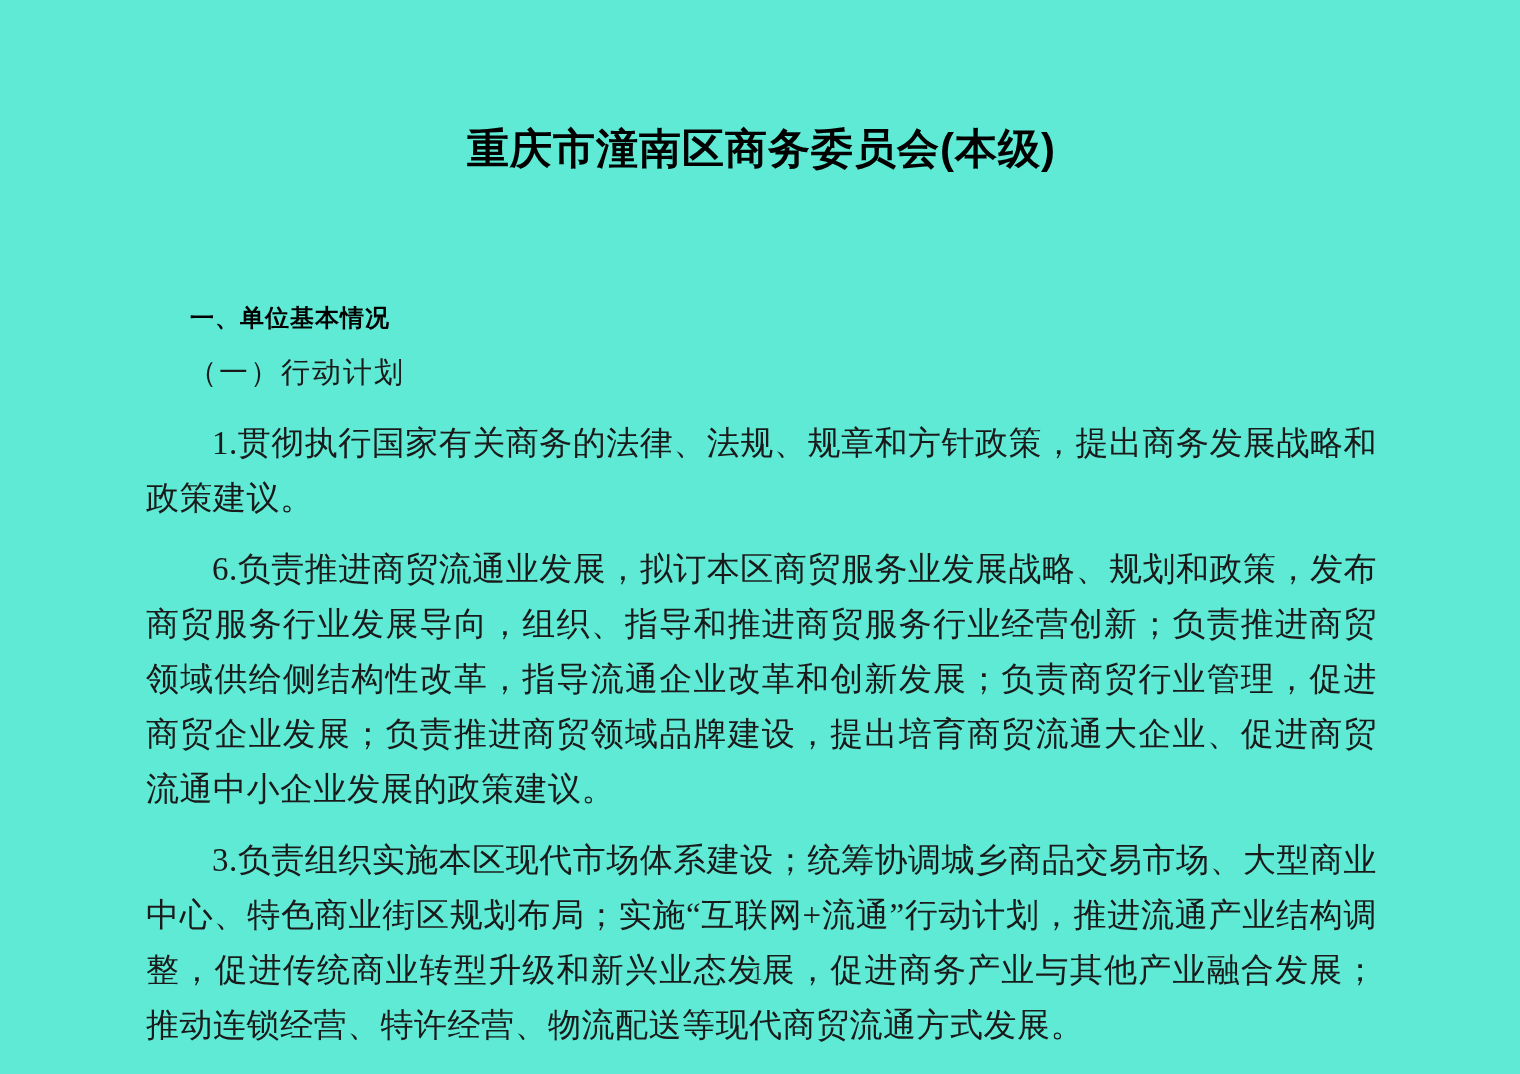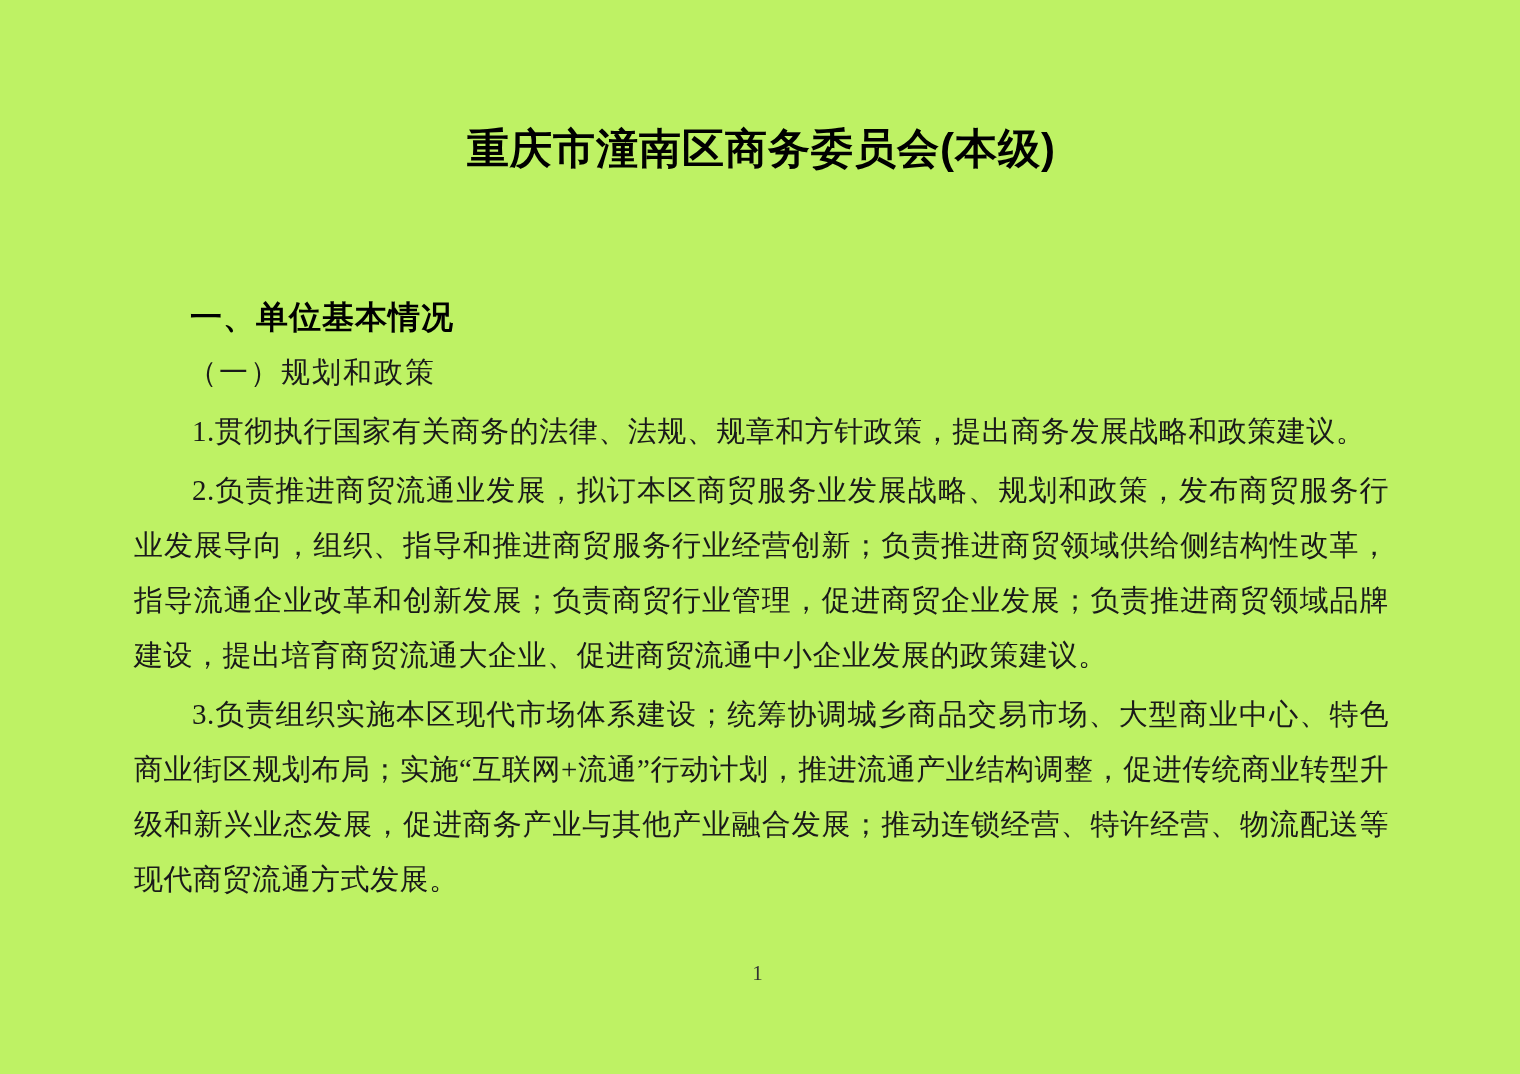--- a/index.html
+++ b/index.html
@@ -11,21 +11,21 @@
     width: 1520px;
     height: 1074px;
     position: relative;
     overflow: hidden;
     font-family: "Liberation Serif", "DejaVu Serif", serif;
     color: #111111;
   }
   .page {
     position: absolute;
     inset: 0;
-    background: #bef264;
+    background: #5eead4;
   }
   .doc-title {
     position: absolute;
     top: 122px;
     left: 130px;
     width: 1263px;
     margin: 0;
     text-align: center;
     font-family: "Liberation Sans", "DejaVu Sans", sans-serif;
     font-weight: bold;
@@ -42,39 +42,39 @@
     position: absolute;
     top: 290px;
     left: 130px;
     width: 1263px;
   }
   .section-heading {
     margin: 0;
     padding-left: 60px;
     font-family: "Liberation Sans", "DejaVu Sans", sans-serif;
     font-weight: bold;
-    font-size: 32px;
+    font-size: 24px;
     line-height: 55px;
     color: #000000;
     letter-spacing: 1px;
   }
   .subsection-heading {
     margin: 0;
     padding-left: 58px;
     font-weight: normal;
     font-size: 29px;
     line-height: 55px;
     color: #1a1a1a;
     letter-spacing: 2px;
   }
   .content p {
-    margin: 4px;
+    margin: 16px;
     text-indent: 2em;
     text-align: justify;
-    font-size: 29px;
+    font-size: 33px;
     line-height: 55px;
     color: #1a1a1a;
     letter-spacing: 0.5px;
   }
   .page-number {
     position: absolute;
     top: 958px;
     left: 130px;
     width: 1255px;
     text-align: center;
@@ -87,21 +87,21 @@
 <body>
 
 <div class="page">
 
   <h1 class="doc-title">
     <span class="title-line">重庆市潼南区商务委员会(本级)</span>
   </h1>
 
   <div class="content">
     <h2 class="section-heading">一、单位基本情况</h2>
-    <h3 class="subsection-heading">（一）规划和政策</h3>
+    <h3 class="subsection-heading">（一）行动计划</h3>
     <p>1.贯彻执行国家有关商务的法律、法规、规章和方针政策，提出商务发展战略和政策建议。</p>
-    <p>2.负责推进商贸流通业发展，拟订本区商贸服务业发展战略、规划和政策，发布商贸服务行业发展导向，组织、指导和推进商贸服务行业经营创新；负责推进商贸领域供给侧结构性改革，指导流通企业改革和创新发展；负责商贸行业管理，促进商贸企业发展；负责推进商贸领域品牌建设，提出培育商贸流通大企业、促进商贸流通中小企业发展的政策建议。</p>
+    <p>6.负责推进商贸流通业发展，拟订本区商贸服务业发展战略、规划和政策，发布商贸服务行业发展导向，组织、指导和推进商贸服务行业经营创新；负责推进商贸领域供给侧结构性改革，指导流通企业改革和创新发展；负责商贸行业管理，促进商贸企业发展；负责推进商贸领域品牌建设，提出培育商贸流通大企业、促进商贸流通中小企业发展的政策建议。</p>
     <p>3.负责组织实施本区现代市场体系建设；统筹协调城乡商品交易市场、大型商业中心、特色商业街区规划布局；实施“互联网+流通”行动计划，推进流通产业结构调整，促进传统商业转型升级和新兴业态发展，促进商务产业与其他产业融合发展；推动连锁经营、特许经营、物流配送等现代商贸流通方式发展。</p>
   </div>
 
   <div class="page-number">1</div>
 
 </div>
 
 </body></html>

